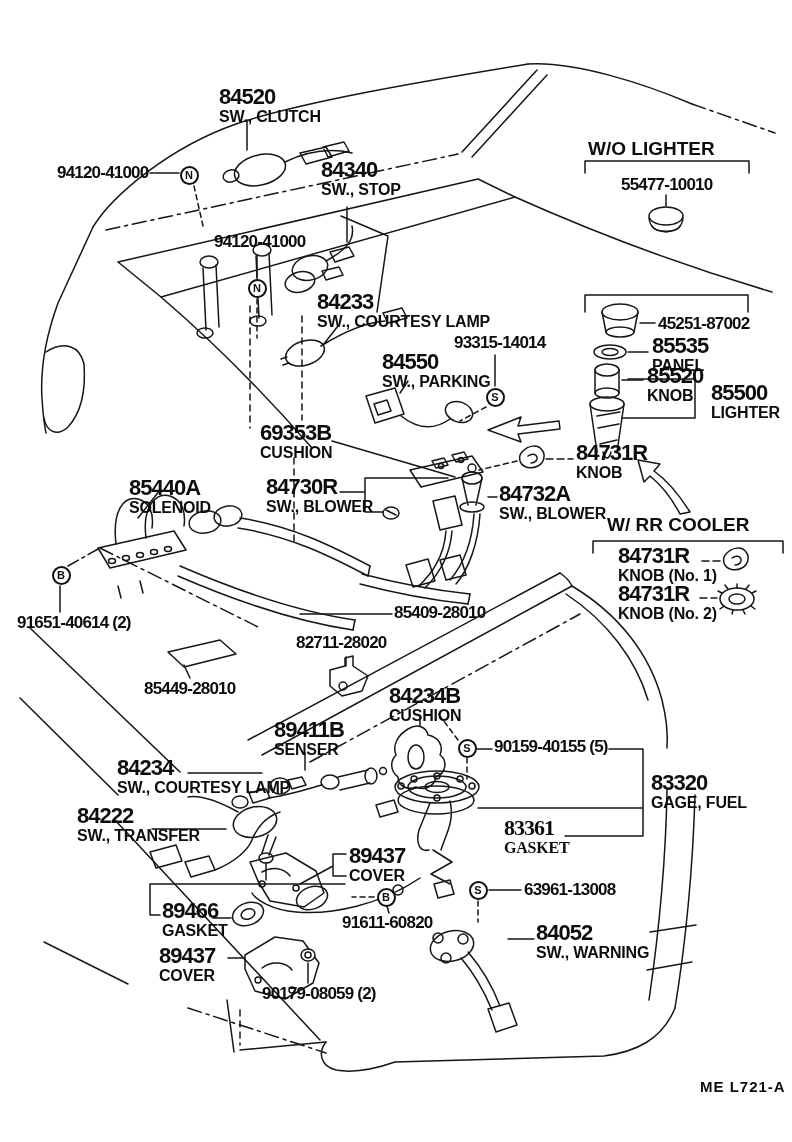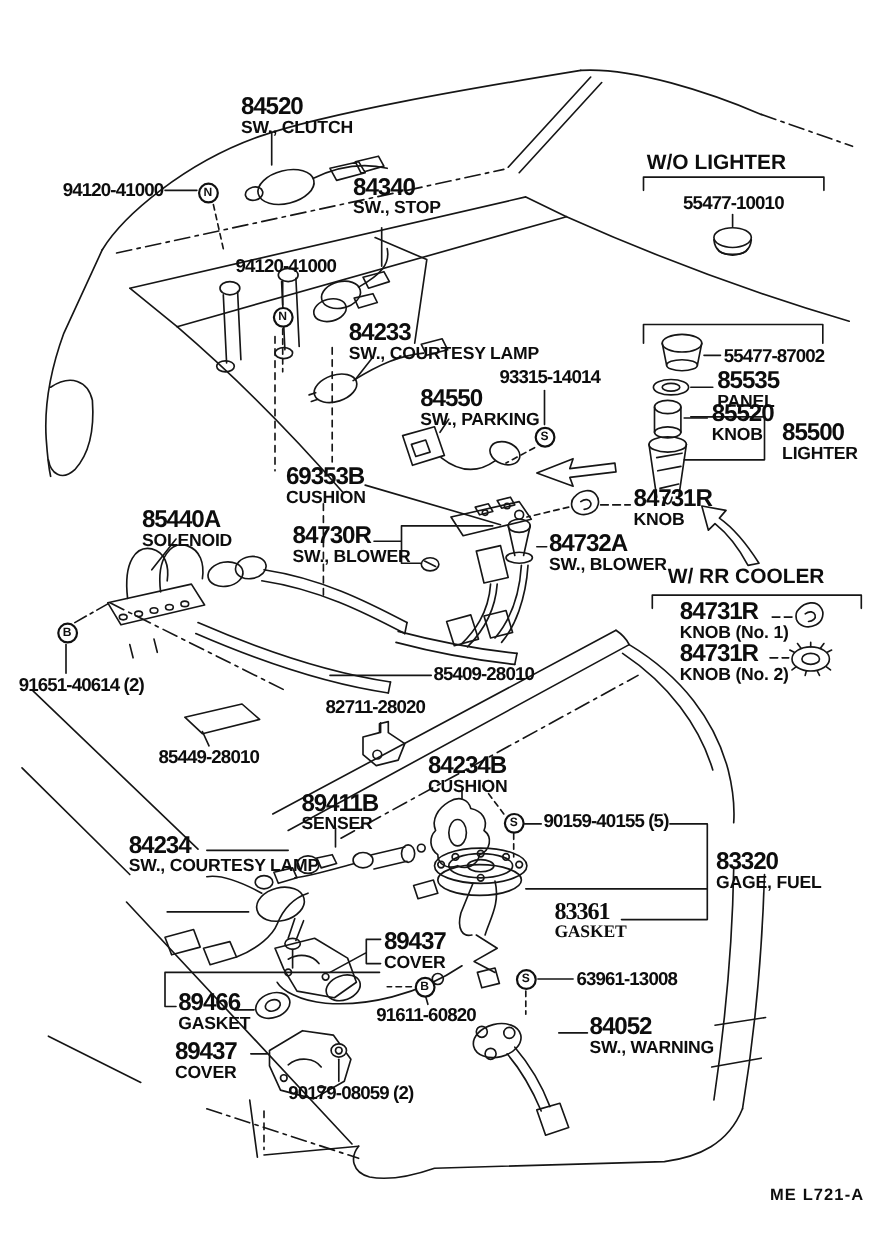--- a/index.html
+++ b/index.html
@@ -338,21 +338,21 @@
       <span class="num">93315-14014</span>
     </div>
     <div class="lbl lg" style="left: 382px; top: 350px;">
       <span class="num">84550</span>
       <span class="desc">SW., PARKING</span>
     </div>
     <div class="lbl md" style="left: 621px; top: 176px;">
       <span class="num">55477-10010</span>
     </div>
     <div class="lbl md" style="left: 658px; top: 315px;">
-      <span class="num">55477-87002</span>
+      <span class="num">45251-87002</span>
     </div>
     <div class="lbl lg" style="left: 652px; top: 334px;">
       <span class="num">85535</span>
       <span class="desc">PANEL</span>
     </div>
     <div class="lbl lg" style="left: 647px; top: 364px;">
       <span class="num">85520</span>
       <span class="desc">KNOB</span>
     </div>
     <div class="lbl lg" style="left: 711px; top: 381px;">
@@ -360,21 +360,21 @@
       <span class="desc">LIGHTER</span>
     </div>
     <div class="lbl lg" style="left: 576px; top: 441px;">
       <span class="num">84731R</span>
       <span class="desc">KNOB</span>
     </div>
     <div class="lbl lg" style="left: 260px; top: 421px;">
       <span class="num">69353B</span>
       <span class="desc">CUSHION</span>
     </div>
-    <div class="lbl lg" style="left: 129px; top: 460px;">
+    <div class="lbl lg" style="left: 129px; top: 476px;">
       <span class="num">85440A</span>
       <span class="desc">SOLENOID</span>
     </div>
     <div class="lbl lg" style="left: 266px; top: 475px;">
       <span class="num">84730R</span>
       <span class="desc">SW., BLOWER</span>
     </div>
     <div class="lbl lg" style="left: 499px; top: 482px;">
       <span class="num">84732A</span>
       <span class="desc">SW., BLOWER</span>
@@ -410,20 +410,24 @@
     <div class="lbl md" style="left: 494px; top: 738px;">
       <span class="num">90159-40155 (5)</span>
     </div>
     <div class="lbl lg" style="left: 117px; top: 756px;">
       <span class="num">84234</span>
       <span class="desc">SW., COURTESY LAMP</span>
     </div>
     <div class="lbl lg" style="left: 651px; top: 771px;">
       <span class="num">83320</span>
       <span class="desc">GAGE, FUEL</span>
+    </div>
+    <div class="lbl lg" style="left: 77px; top: 804px;">
+      <span class="num">84222</span>
+      <span class="desc">SW., TRANSFER</span>
     </div>
     <div class="lbl lg" style="left: 504px; top: 816px; font-family: Liberation Serif, serif;">
       <span class="num">83361</span>
       <span class="desc">GASKET</span>
     </div>
     <div class="lbl lg" style="left: 349px; top: 844px;">
       <span class="num">89437</span>
       <span class="desc">COVER</span>
     </div>
     <div class="lbl md" style="left: 524px; top: 881px;">

